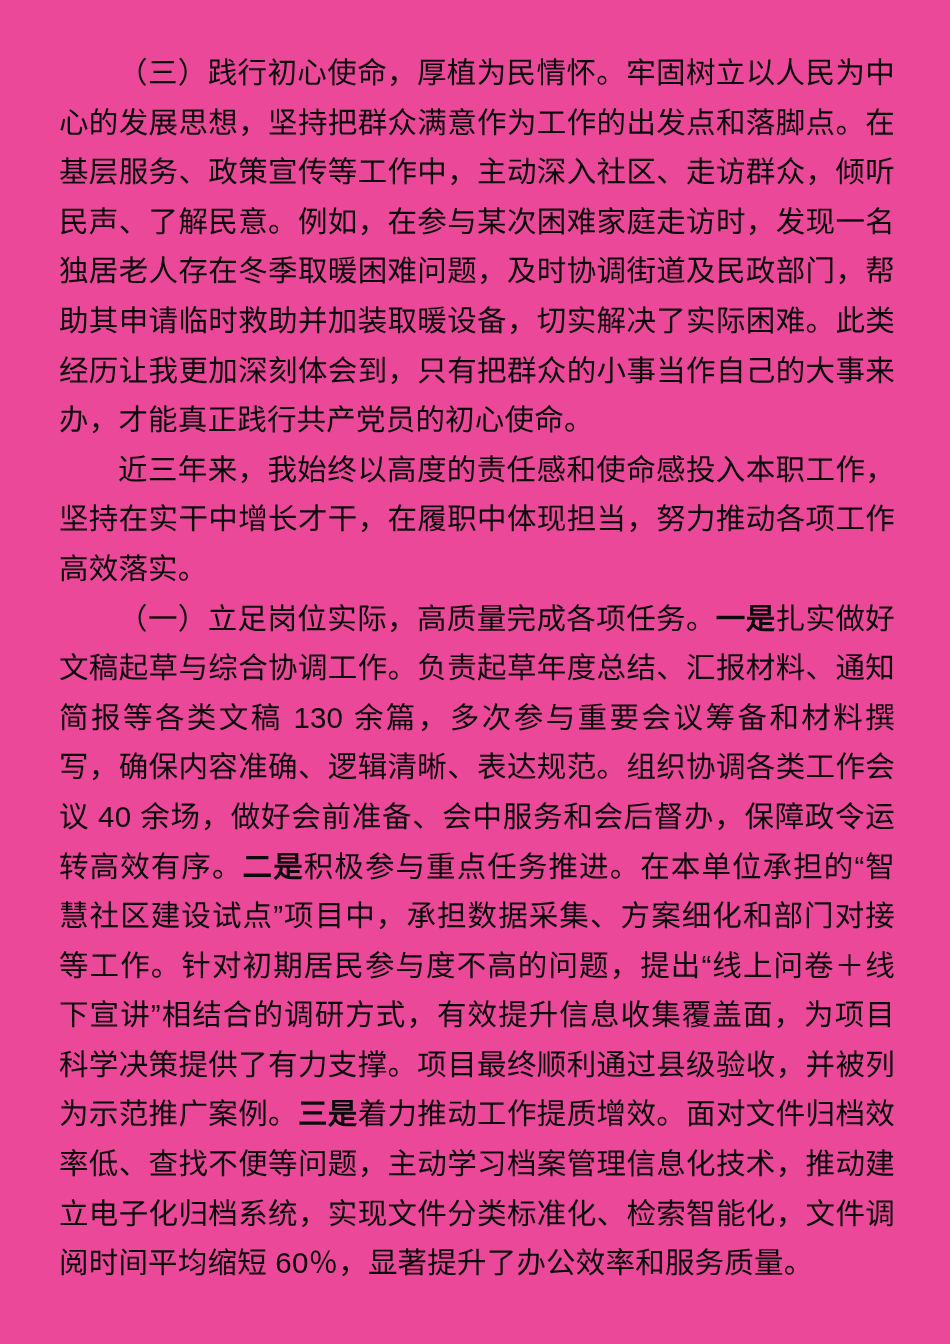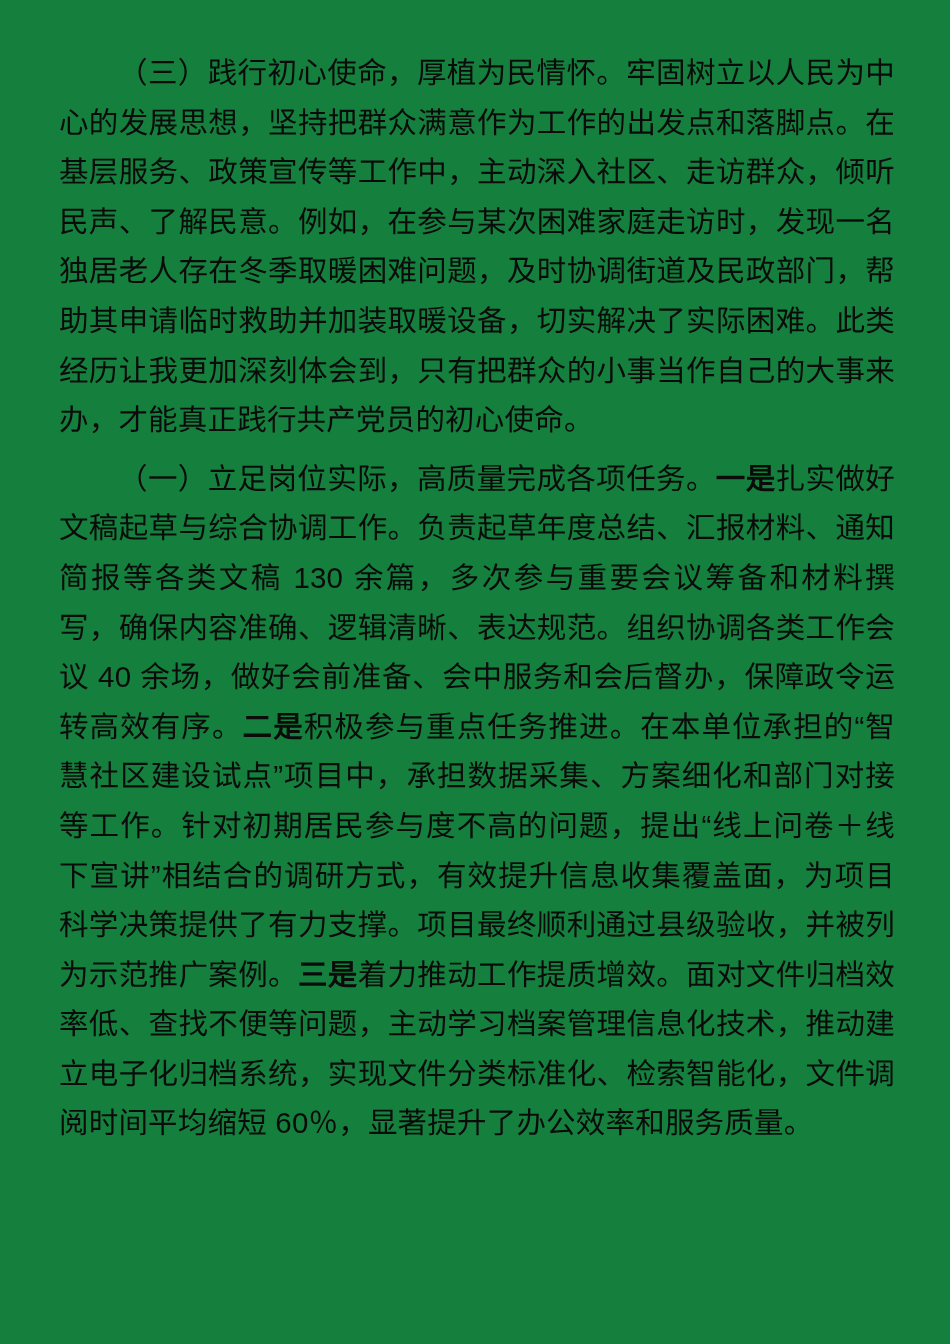--- a/index.html
+++ b/index.html
@@ -9,21 +9,21 @@
     background: #ffffff;
   }
   body {
     font-family: "Liberation Sans", "DejaVu Sans", sans-serif;
     color: #000000;
   }
   .page {
     position: relative;
     width: 950px;
     height: 1344px;
-    background: #15803d;
+    background: #ec4899;
     box-sizing: border-box;
     overflow: hidden;
     padding-left: 37px;
   }
   .doc-body {
     position: absolute;
     left: 59px;
     top: 48px;
     width: 836px;
   }
@@ -32,37 +32,38 @@
     font-size: 29.5px;
     line-height: 49.6px;
     text-align: justify;
     text-justify: inter-ideograph;
     text-indent: 2em;
     letter-spacing: 0.2px;
     word-break: break-all;
     color: #0b0b0b;
   }
   .para + .para {
-    margin-top: 9px;
+    margin-top: 0px;
   }
   .para b, .para strong {
     font-weight: 700;
   }
   .heading {
     margin: 0;
     font-size: 29.5px;
     line-height: 49.6px;
     text-indent: 2em;
     font-weight: 400;
     letter-spacing: 0.2px;
     color: #0b0b0b;
   }
 </style>
 </head>
 <body>
 
 <div class="page">
   <div class="doc-body" id="doc-body">
   <p class="para"><span>（三）践行初心使命，厚植为民情怀。牢固树立以人民为中心的发展思想，坚持把群众满意作为工作的出发点和落脚点。在基层服务、政策宣传等工作中，主动深入社区、走访群众，倾听民声、了解民意。例如，在参与某次困难家庭走访时，发现一名独居老人存在冬季取暖困难问题，及时协调街道及民政部门，帮助其申请临时救助并加装取暖设备，切实解决了实际困难。此类经历让我更加深刻体会到，只有把群众的小事当作自己的大事来办，才能真正践行共产党员的初心使命。</span></p>
+      <p class="para"><span>近三年来，我始终以高度的责任感和使命感投入本职工作，坚持在实干中增长才干，在履职中体现担当，努力推动各项工作高效落实。</span></p>
       <p class="para"><span>（一）立足岗位实际，高质量完成各项任务。</span><b>一是</b><span>扎实做好文稿起草与综合协调工作。负责起草年度总结、汇报材料、通知简报等各类文稿 130 余篇，多次参与重要会议筹备和材料撰写，确保内容准确、逻辑清晰、表达规范。组织协调各类工作会议 40 余场，做好会前准备、会中服务和会后督办，保障政令运转高效有序。</span><b>二是</b><span>积极参与重点任务推进。在本单位承担的“智慧社区建设试点”项目中，承担数据采集、方案细化和部门对接等工作。针对初期居民参与度不高的问题，提出“线上问卷＋线下宣讲”相结合的调研方式，有效提升信息收集覆盖面，为项目科学决策提供了有力支撑。项目最终顺利通过县级验收，并被列为示范推广案例。</span><b>三是</b><span>着力推动工作提质增效。面对文件归档效率低、查找不便等问题，主动学习档案管理信息化技术，推动建立电子化归档系统，实现文件分类标准化、检索智能化，文件调阅时间平均缩短 60％，显著提升了办公效率和服务质量。</span></p>
       <p class="para"></p>
     </div>
 </div>
 
 </body></html>

